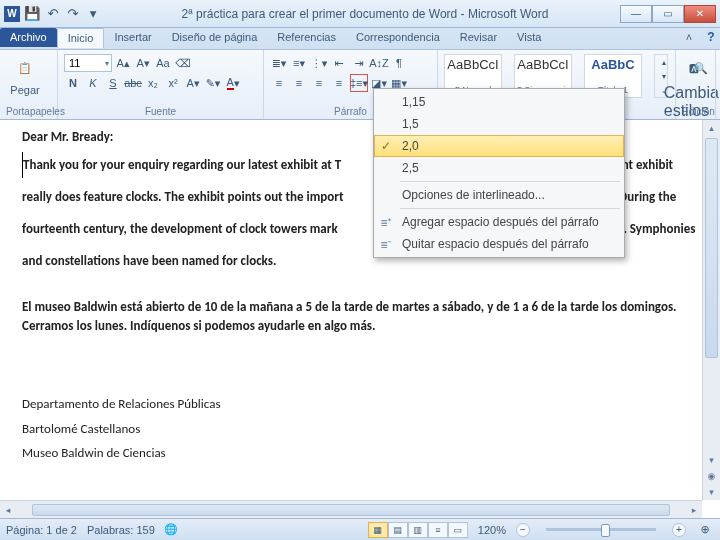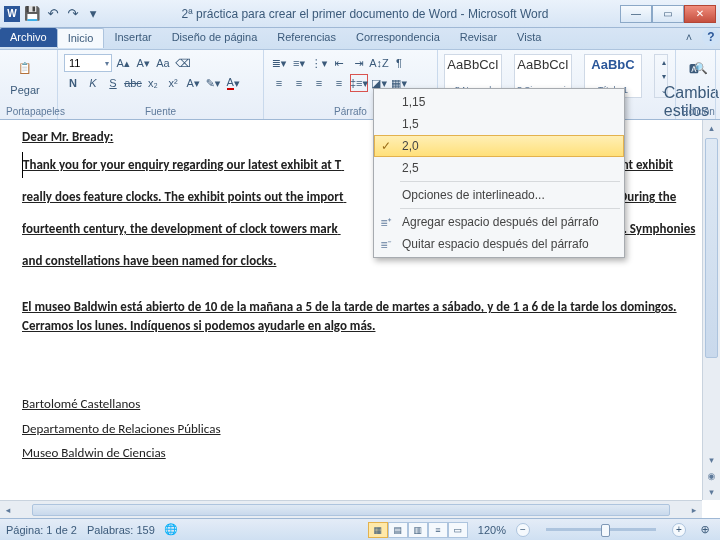--- a/index.html
+++ b/index.html
@@ -30,21 +30,21 @@
   .dd { border:1px solid #adc4de; background:#fff; height:18px; display:flex; align-items:center; padding:0 14px 0 4px; position:relative; font-size:11px;}
   .dd::after { content:"▾"; position:absolute; right:2px; font-size:8px; color:#5e7a9b;}
   .mini { width:18px; height:18px; border:1px solid transparent; display:flex;align-items:center;justify-content:center; color:#3b5a7a; font-size:11px;}
   .mini.active-red{border:1.5px solid #d9534f;}
   .styles-gallery { display:flex; gap:12px; }
   .style-item { width:58px; height:44px; border:1px solid #cfd9e6; background:#fff; display:flex;flex-direction:column;align-items:center;justify-content:space-between;padding:2px; }
   .style-item .prev{font-size:13px;color:#333;}
   .style-item .lbl{font-size:9px;color:#5e7a9b;white-space:nowrap;overflow:hidden;max-width:100%;}
   
   .doc-wrap { position:absolute; top:120px; left:0; right:0; bottom:40px; background:#fff; overflow:hidden;}
-  .doc { padding: 8px 22px; font-family: Calibri, sans-serif; font-size: 13px; color:#222; line-height:1.4;text-decoration:underline;}
+  .doc { padding: 8px 22px; font-family: Calibri, sans-serif; font-size: 13px; color:#222; line-height:1.4;}
   .doc p.spaced { line-height:2.0; }
   .doc p { margin-bottom:6px;}
   .cursor-mark { border-left:1px solid #000;}
   
   .ls-menu { position:absolute; left:373px; top:88px; width:252px; background:#f5f7f9; border:1px solid #a7abb0; box-shadow:2px 3px 6px rgba(0,0,0,.3); z-index:50; padding:2px 0;}
   .ls-menu .row { height:22px; display:flex; align-items:center; padding:0 8px 0 28px; position:relative; color:#444; font-size:12px;}
   .ls-menu .row.sel { background:linear-gradient(#ffefb5,#ffe07a); border:1px solid #e3b24e; padding-left:27px;}
   .ls-menu .row .chk { position:absolute; left:6px; color:#9c6e1a;}
   .ls-menu .sep { height:1px; background:#d6d9dc; margin:2px 4px 2px 26px;}
   .ls-menu .row .ricon{position:absolute;left:4px;width:16px;height:16px;display:flex;align-items:center;justify-content:center;color:#5e7a9b;}
@@ -237,22 +237,22 @@
     <p class="spaced">
       <b><span>fourteenth century, the development of clock towers mark</span></b>
       <span style="display:inline-block;width:270px"></span>
       <b><span>ty. Symphonies</span></b>
     </p>
     <p class="spaced"><b>and constellations have been named for clocks.</b></p>
     <br>
     <p><b>El museo Baldwin está abierto de 10 de la mañana a 5 de la tarde de martes a sábado, y de 1 a 6 de la tarde los domingos. Cerramos los lunes. Indíquenos si podemos ayudarle en algo más.</b></p>
     <br>
     <br><br>
+    <p>Departamento de Relaciones Públicas</p>
     <p>Bartolomé Castellanos</p>
-    <p>Departamento de Relaciones Públicas</p>
     <p>Museo Baldwin de Ciencias</p>
   </div>
 </div>
 
 <div class="vscroll">
   <div class="arrow">▴</div>
   <div class="thumb"></div>
   <div class="arrow" style="position:absolute;bottom:32px;left:0;right:0">▾</div>
   <div class="arrow" style="position:absolute;bottom:16px;left:0;right:0">◉</div>
   <div class="arrow" style="position:absolute;bottom:0;left:0;right:0">▾</div>

